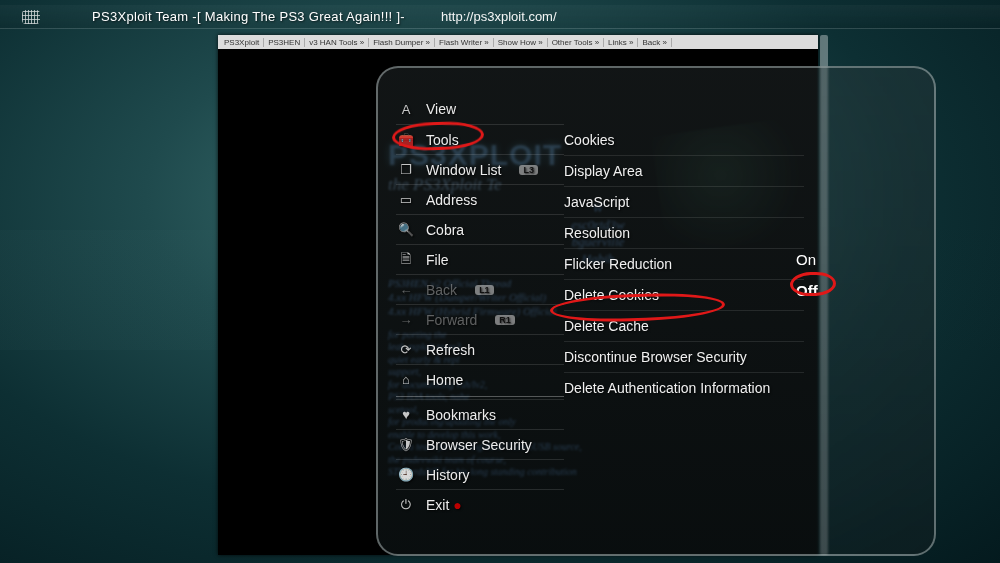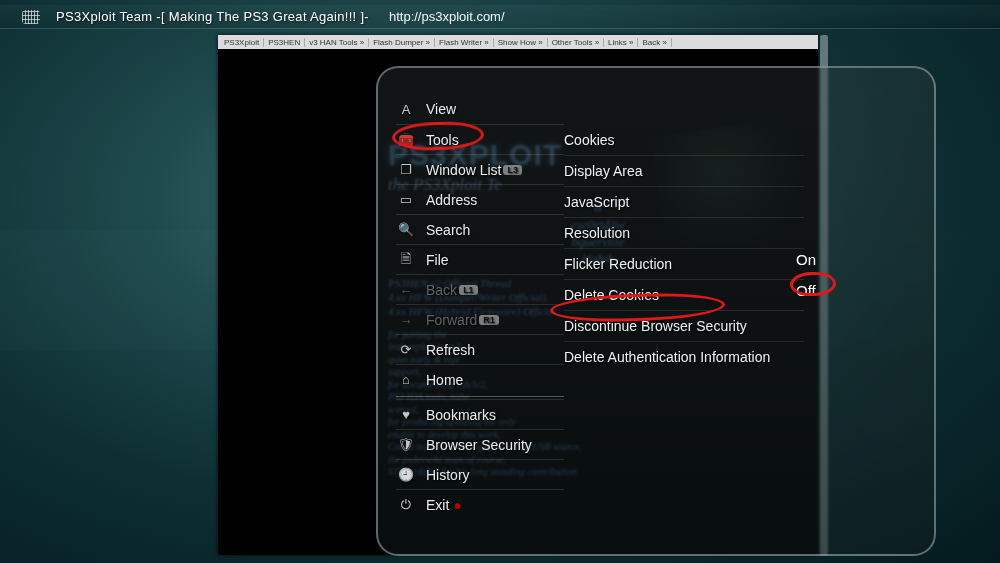--- a/index.html
+++ b/index.html
@@ -14,27 +14,28 @@
   position: absolute; left: 0; right: 0; top: 230px; height: 120px;
   background: linear-gradient(90deg, rgba(120,170,170,.08), rgba(80,130,130,.05), rgba(40,90,90,.02));
   opacity: .4;
 }
 .header {
   position: absolute; top: 5px; left: 0; right: 0; height: 24px;
   display: flex; align-items: center; padding-left: 22px;
   color: #fff; font-size: 13px;
   background: linear-gradient(rgba(255,255,255,.03), rgba(0,0,0,.08));
   border-bottom: 1px solid rgba(255,255,255,.12);
+  gap: 36px;
 }
 .www-icon { width: 18px; height: 14px; margin-right: 16px;
   background: repeating-linear-gradient(90deg, rgba(255,255,255,.8) 0 1px, transparent 1px 3px),
               repeating-linear-gradient(0deg, rgba(255,255,255,.8) 0 1px, transparent 1px 4px);
   border-radius: 4px; opacity: .8; }
 .title-bar { font-size: 13px; letter-spacing: .3px; text-shadow: 1px 1px 2px rgba(0,0,0,.6); }
-.url-bar { margin-left: 20px; font-size: 13px; opacity: .95; }
+.url-bar { font-size: 13px; opacity: .95; }
 
 .content-frame {
   position: absolute; left: 218px; top: 35px; width: 600px; height: 520px;
   background: #000; box-shadow: 0 0 4px rgba(0,0,0,.8);
 }
 .scroller { position: absolute; right: -10px; top: 0; width: 8px; height: 520px;
   background: rgba(255,255,255,.35); border-radius: 2px; }
 .site-tabs {
   height: 14px; background: #dcdcdc; display: flex; font-size: 8px; color: #333;
   align-items: center; padding: 0 2px;
@@ -82,36 +83,36 @@
 }
 .m-item:first-child { border-top: none; }
 .m-icon {
   width: 20px; height: 18px; margin-right: 10px;
   display: flex; align-items: center; justify-content: center;
   font-size: 13px; color: rgba(230,230,230,.85);
 }
 .m-icon.dim { opacity: .45; }
 .dim-text { color: rgba(200,200,200,.45); text-align: right; }
 .tag {
-  display: inline-block; margin-left: 2px; padding: 0 4px;
+  display: inline-block; margin-left: 18px; padding: 0 4px;
   font-size: 9px; background: rgba(200,200,200,.6); color: #111;
   border-radius: 3px; font-weight: bold;
 }
 .sep { height: 1px; background: rgba(255,255,255,.3); margin: 2px 0 2px 0; }
 
 .sub-item {
   height: 31px; display: flex; align-items: center;
   font-size: 14px; color: #f0f0f0;
   text-shadow: 1px 1px 2px rgba(0,0,0,.7);
   border-top: 1px solid rgba(255,255,255,.1);
 }
 .sub-item:first-child { border-top: none; }
 
 .opt-item { height: 31px; display: flex; align-items: center; padding-left: 4px; }
-.opt-item.selected { color: #fff; font-weight: 400; }
+.opt-item.selected { color: #fff; font-weight: 700; }
 
 .circle {
   position: absolute; border: 3px solid #e01818;
   border-radius: 50%/55%;
   background: transparent; pointer-events: none;
   transform: rotate(-2deg);
 }
 .c-tools   { left: 392px; top: 122px; width: 92px; height: 28px; }
 .c-confirm { left: 550px; top: 294px; width: 175px; height: 27px; }
 .c-off     { left: 790px; top: 272px; width: 46px; height: 24px; }
@@ -194,21 +195,21 @@
         <span class="m-icon">❐</span>
         <span>Window List</span>
         <span class="tag">L3</span>
       </div>
     <div class="m-item">
         <span class="m-icon">▭</span>
         <span>Address</span>
       </div>
     <div class="m-item">
         <span class="m-icon">🔍</span>
-        <span>Search</span>
+        <span>Cobra</span>
       </div>
     <div class="m-item">
         <span class="m-icon">🗎</span>
         <span>File</span>
       </div>
     <div class="m-item">
         <span class="m-icon dim">←</span>
         <span class="dim-text">Back</span>
         <span class="tag">L1</span>
       </div>
@@ -258,20 +259,23 @@
     <div class="sub-item lg">
         <span>Resolution</span>
       </div>
     <div class="sub-item lg">
         <span>Flicker Reduction</span>
       </div>
     <div class="sub-item lg">
         <span>Delete Cookies</span>
       </div>
     <div class="sub-item lg">
+        <span>Delete Cache</span>
+      </div>
+    <div class="sub-item lg">
         <span>Discontinue Browser Security</span>
       </div>
     <div class="sub-item lg">
         <span>Delete Authentication Information</span>
       </div>
   </div>
 </div>
 
 <div class="col3">
   <div class="opt-item">On</div>

